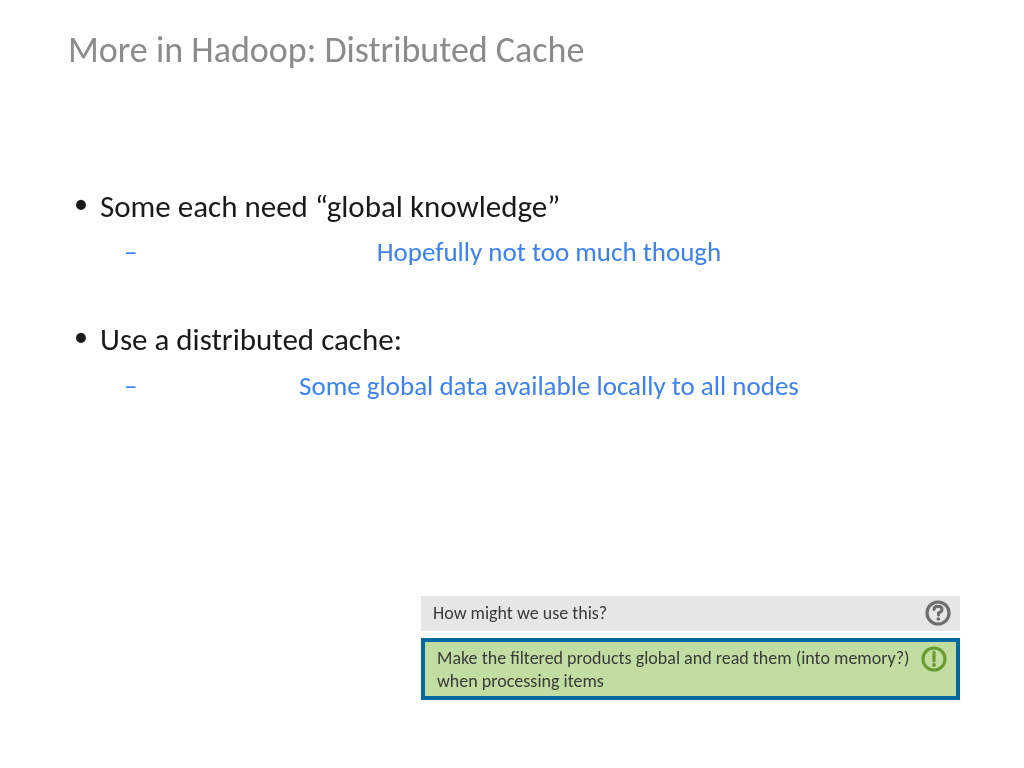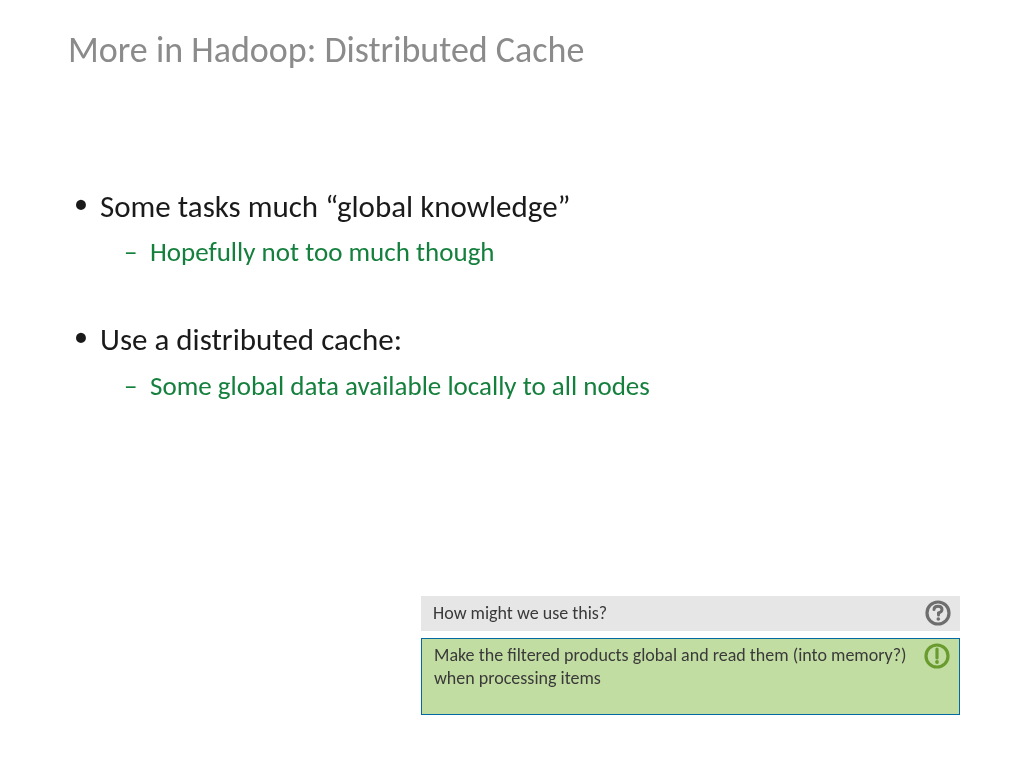--- a/index.html
+++ b/index.html
@@ -39,21 +39,22 @@
     left: 6px;
     top: 0;
     font-size: 28px;
   }
   .bullet-l2 {
     font-size: 27px;
     margin-bottom: 6px;
     padding-left: 82px;
     position: relative;
     line-height: 1.3;
-    color: #15803d;
+    color: #3b82f6;
+    text-align: center;
   }
   .bullet-l2::before {
     content: "–";
     position: absolute;
     left: 56px;
     top: 0;
   }
   .bullet-l3 {
     font-size: 24px;
     margin-bottom: 6px;
@@ -86,43 +87,43 @@
   }
   .callout-question {
     top: 596px;
     height: 35px;
     background: #e6e6e6;
     align-items: center;
   }
   .callout-answer {
     top: 638px;
     background: #c2dda2;
-    border: 1px solid #0369a1;
+    border: 4px solid #0369a1;
     padding-top: 5px;
-    padding-bottom: 23px;
+    padding-bottom: 2px;
   }
   .callout-icon {
     position: absolute;
     right: 8px;
     width: 28px;
     height: 28px;
     display: flex;
     align-items: center;
     justify-content: center;
   }
   .callout-question .callout-icon { top: 3px; }
   .callout-answer .callout-icon { top: 3px; }
 </style>
 </head>
 <body>
 
 <div class="slide-title">More in Hadoop: Distributed Cache</div>
 
 <div class="content">
-  <div class="bullet-l1">Some tasks much “global knowledge”</div>
+  <div class="bullet-l1">Some each need “global knowledge”</div>
   <div class="bullet-l2">Hopefully not too much though</div>
   <div class="spacer"></div>
   <div class="bullet-l1">Use a distributed cache:</div>
   <div class="bullet-l2">Some global data available locally to all nodes</div>
 </div>
 
 <div class="callout-box callout-question">
   <span class="callout-text">How might we use this?</span>
   <span class="callout-icon">
     <svg width="28" height="28" viewBox="0 0 28 28">

